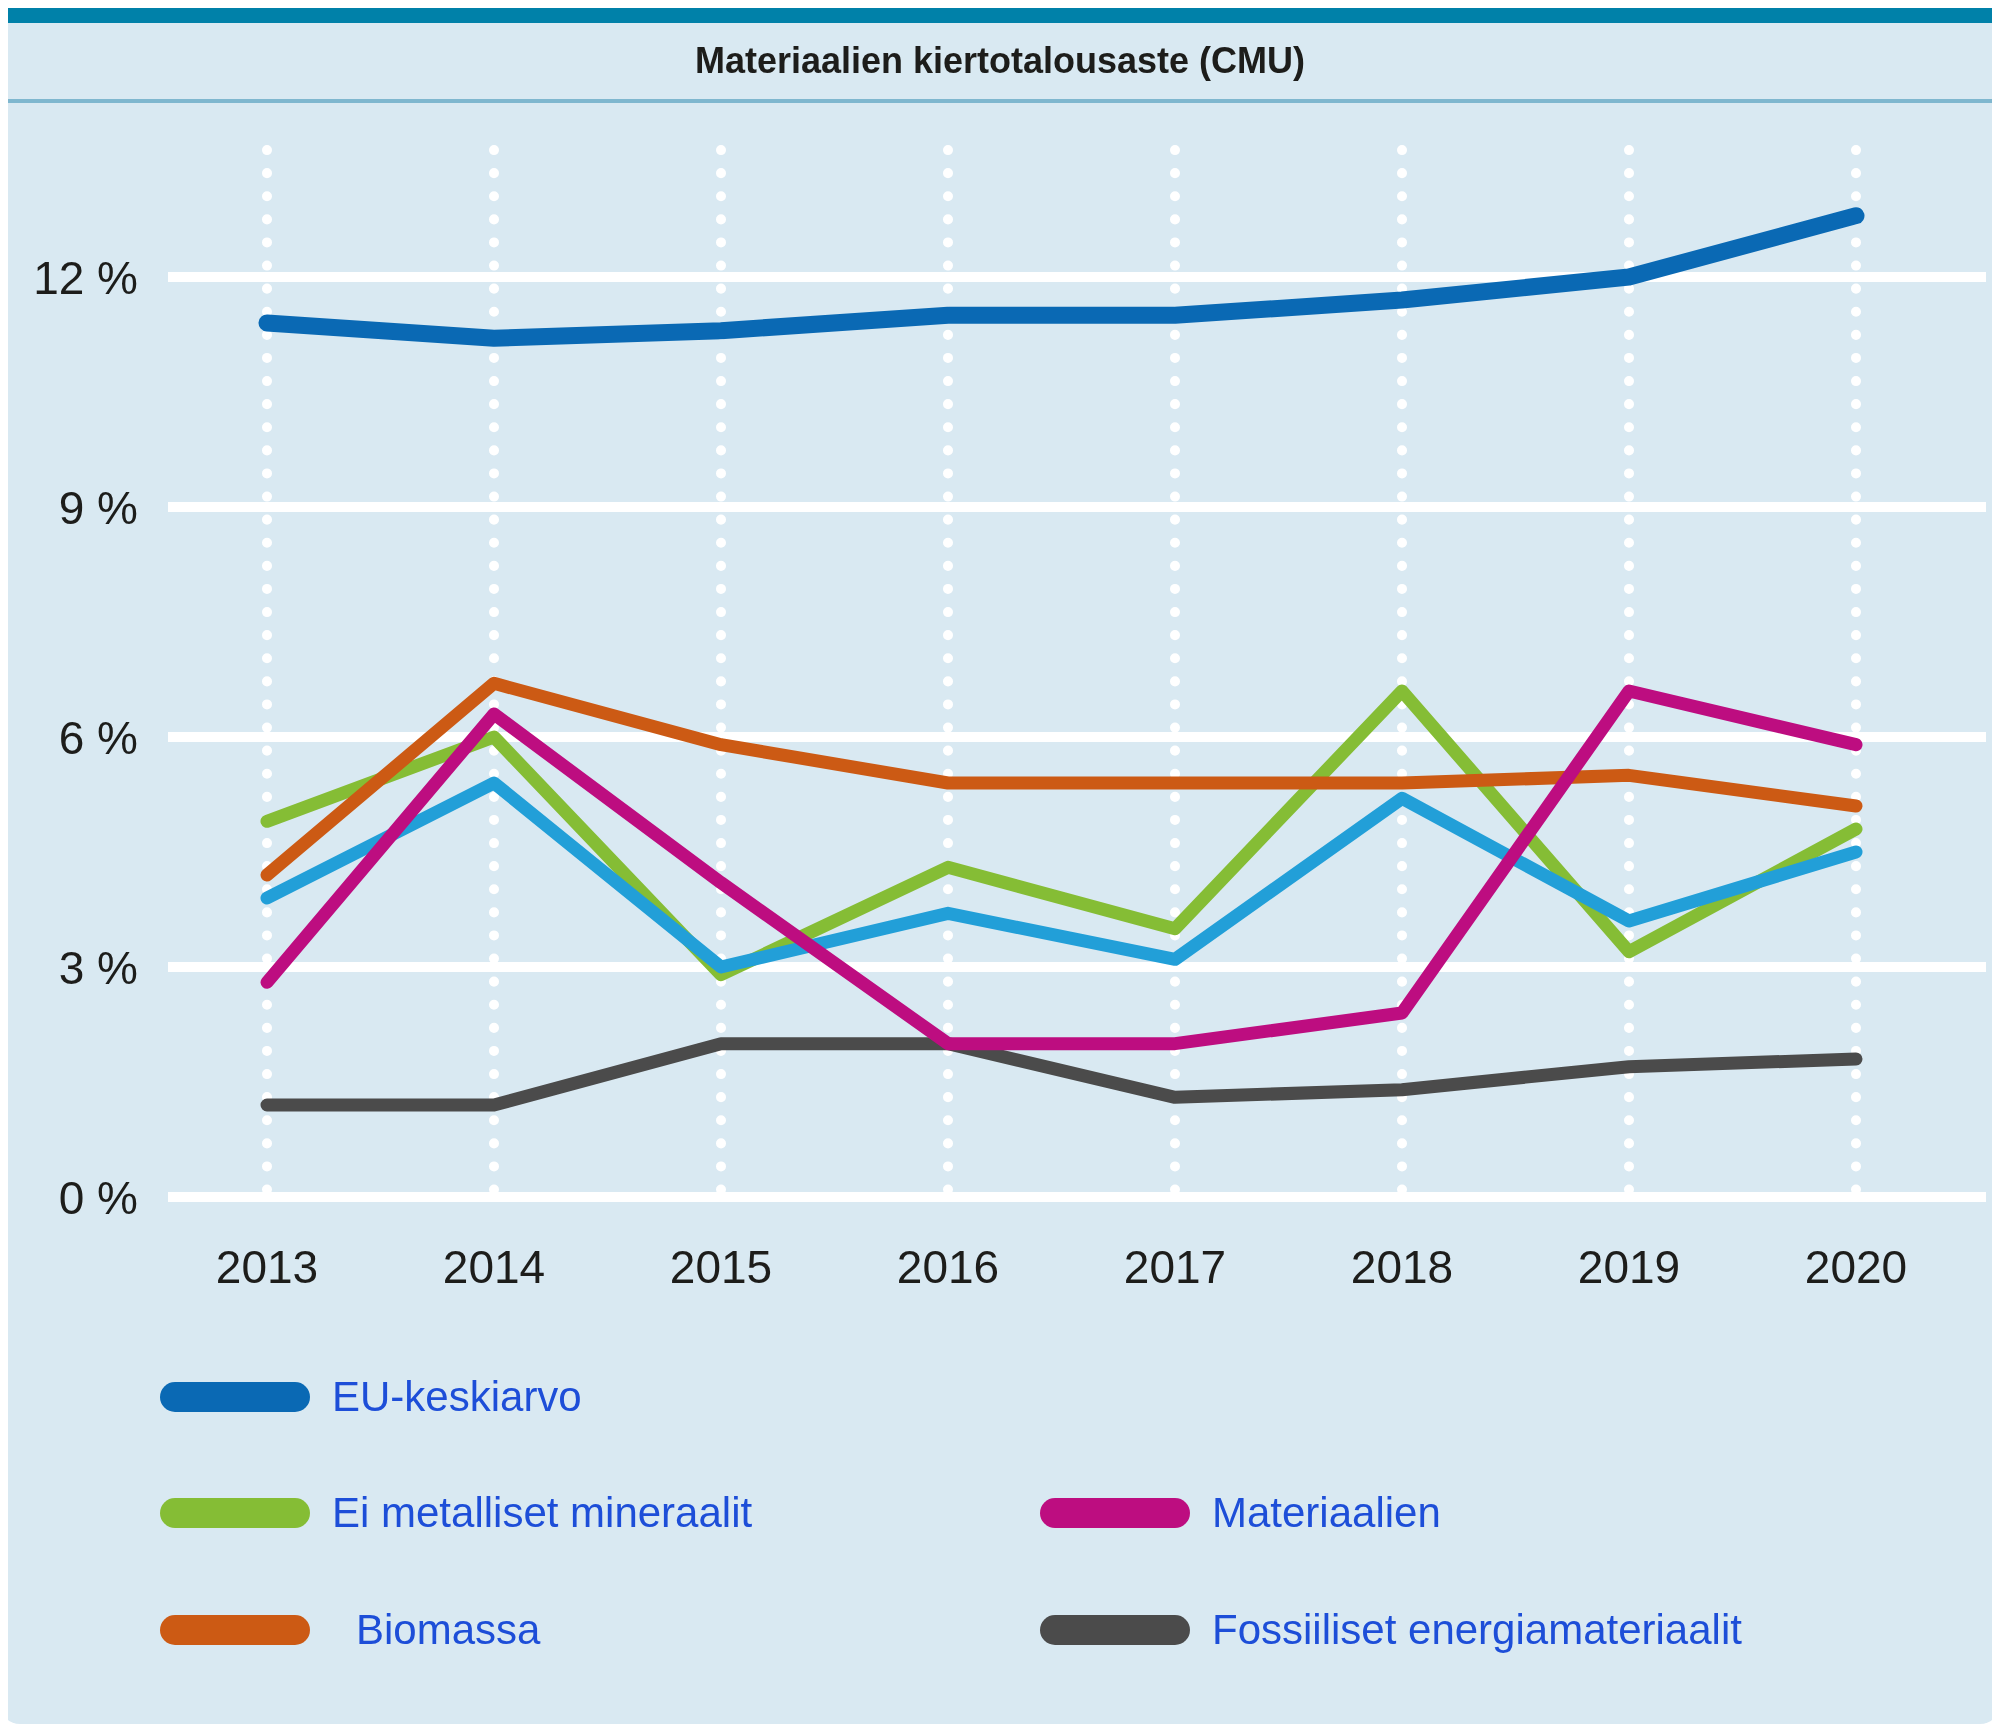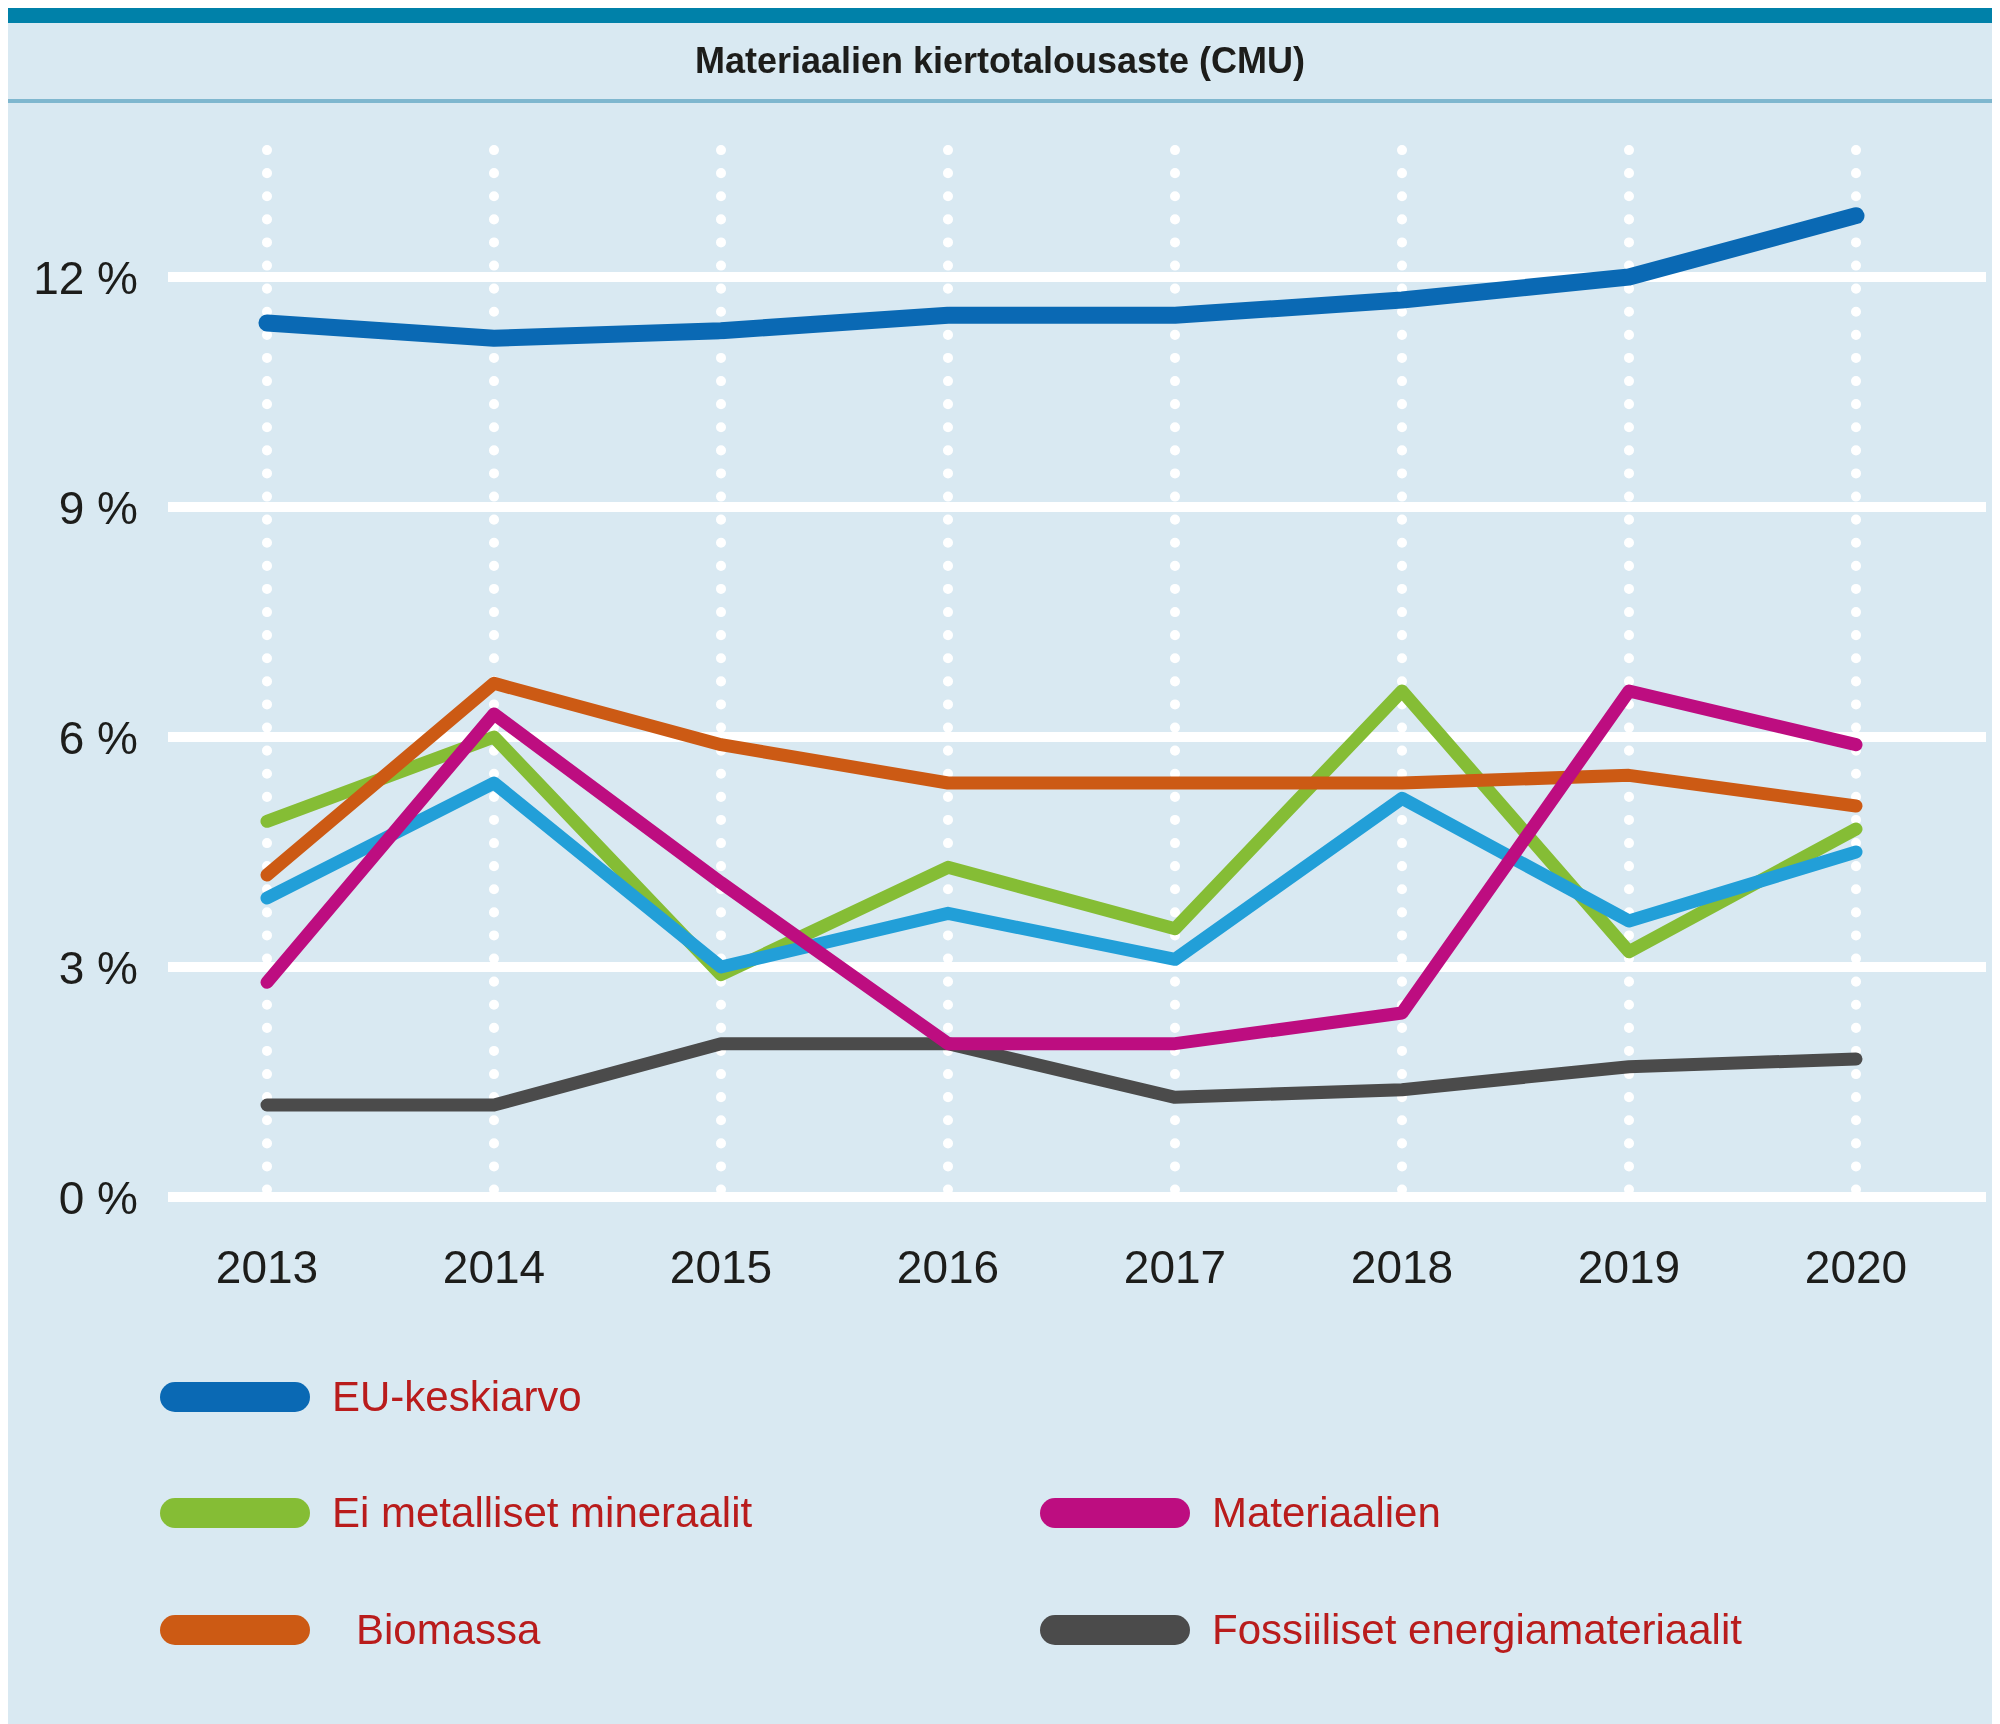--- a/index.html
+++ b/index.html
@@ -1,28 +1,28 @@
 <!DOCTYPE html>
 <html><head>
 <meta charset="utf-8">
 <style>
   html,body{margin:0;padding:0;background:#ffffff;}
   .page{position:relative;width:2000px;height:1724px;background:#ffffff;overflow:hidden;
-        font-family:"Liberation Sans",sans-serif;}
+        font-family:"Liberation Sans",sans-serif;border-radius:20px;}
   .topbar{position:absolute;left:8px;top:8px;width:1984px;height:15px;background:#0081a9;}
   .header{position:absolute;left:8px;top:23px;width:1984px;height:76px;background:#d9e9f2;
           display:flex;align-items:center;justify-content:center;}
   .header .title{font-size:36px;font-weight:bold;color:#1d1d1b;letter-spacing:0px;}
   .separator{position:absolute;left:8px;top:99px;width:1984px;height:4px;background:#7fb7cf;}
   .chart-area{position:absolute;left:8px;top:103px;width:1984px;height:1621px;background:#d9e9f2;}
   .chart-area svg{position:absolute;left:0;top:0;display:block;}
   .legend{position:absolute;left:0;top:0;width:100%;height:100%;pointer-events:none;}
   .legend-item{position:absolute;display:flex;align-items:center;height:60px;}
   .legend-swatch{width:150px;height:30px;border-radius:15px;flex:0 0 auto;}
-  .legend-label{margin-left:22px;font-size:42px;color:#b91c1c;white-space:nowrap;}
+  .legend-label{margin-left:22px;font-size:42px;color:#1d4ed8;white-space:nowrap;}
 </style>
 </head>
 <body>
 
 <div class="page">
   <div class="topbar"></div>
   <div class="header">
     <span class="title">Materiaalien kiertotalousaste (CMU)</span>
   </div>
   <div class="separator"></div>

